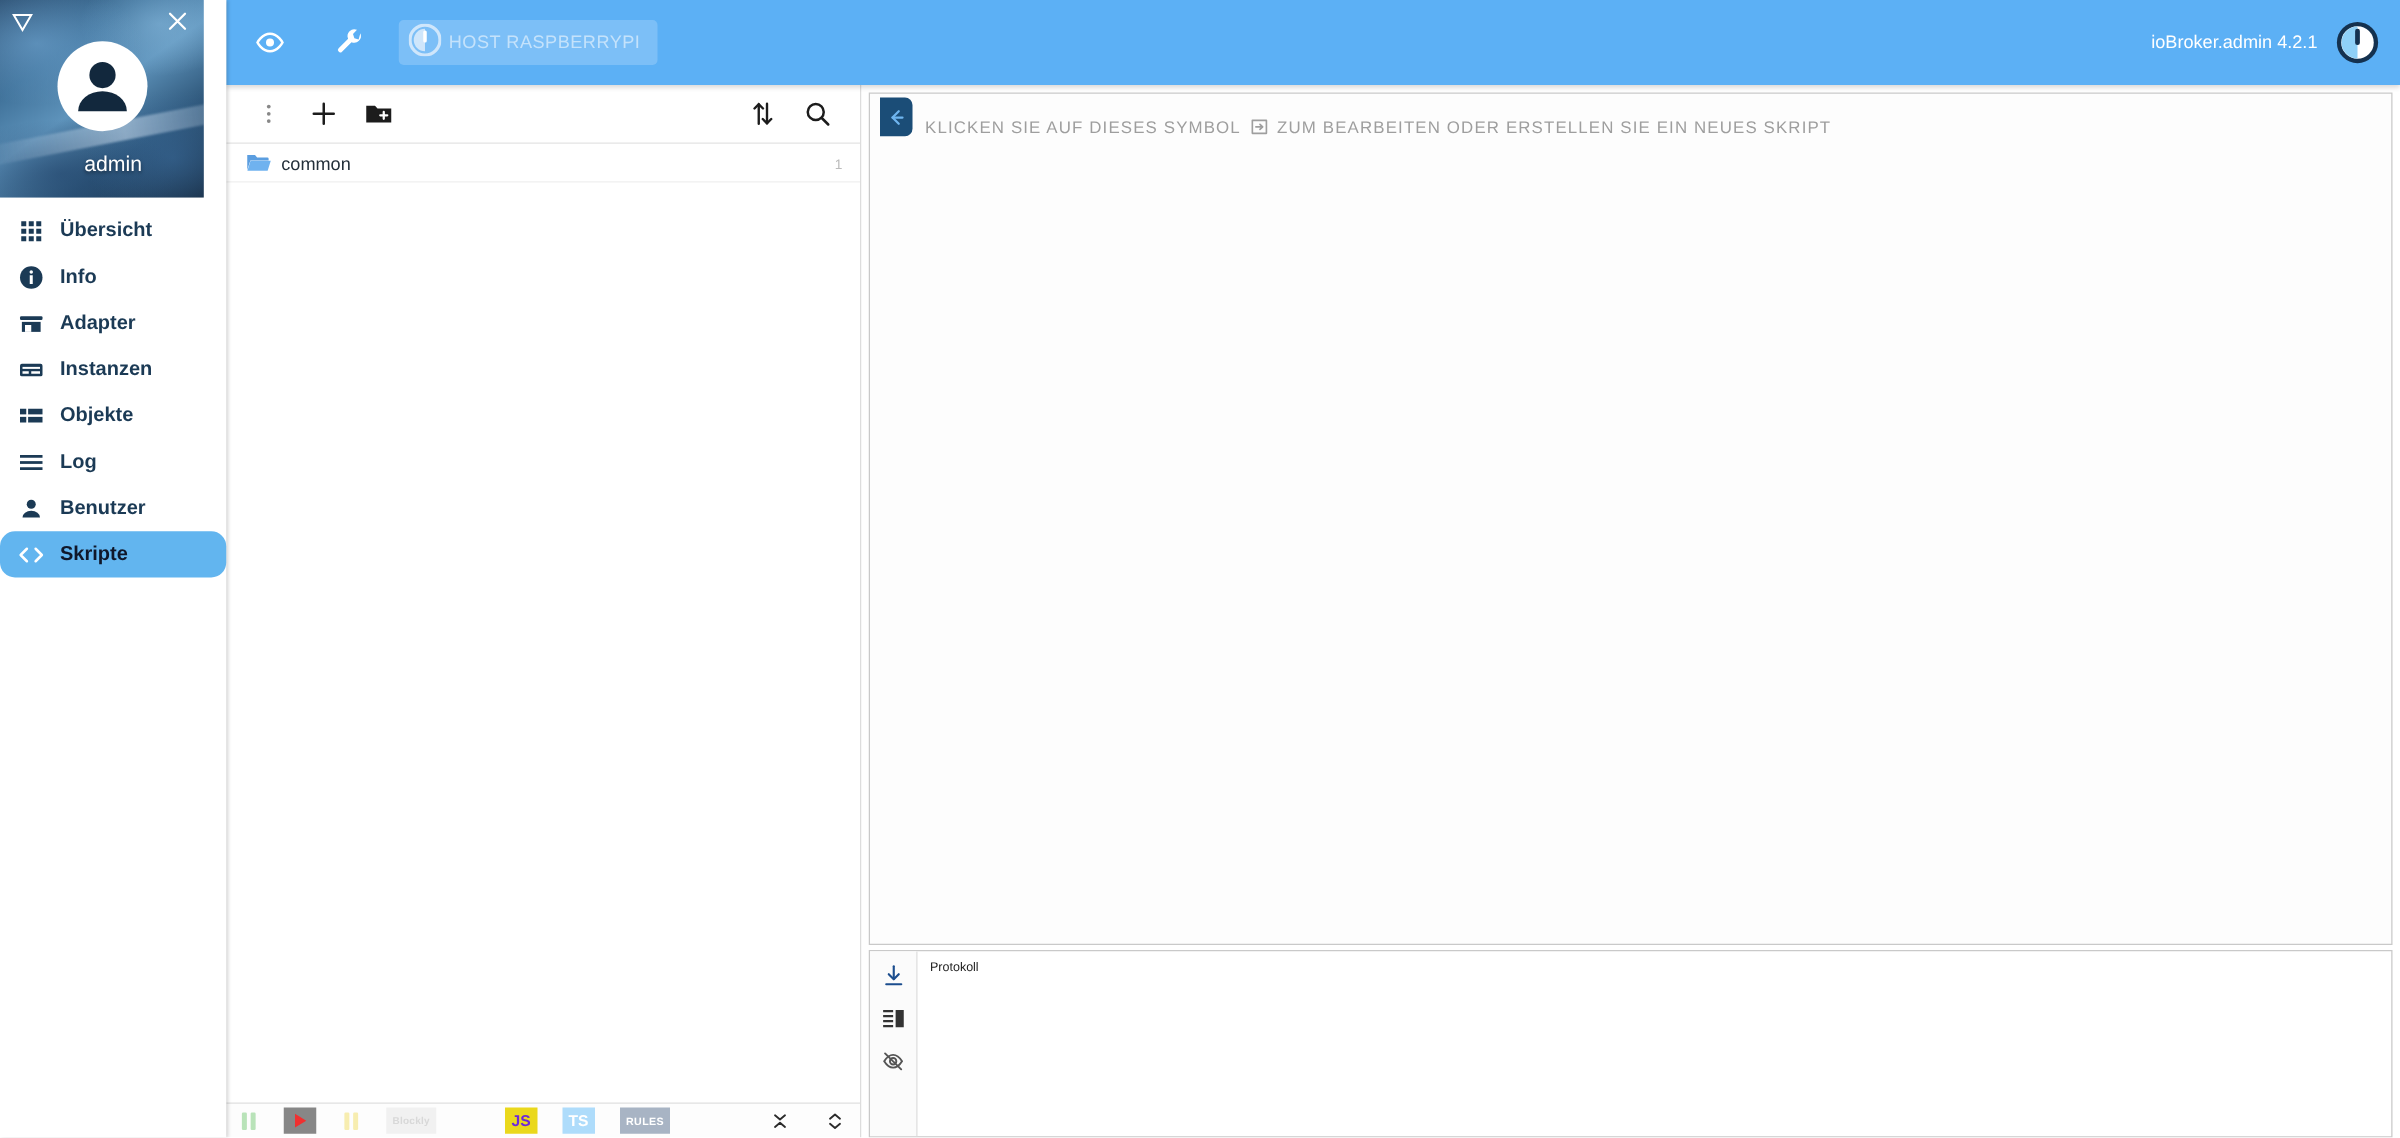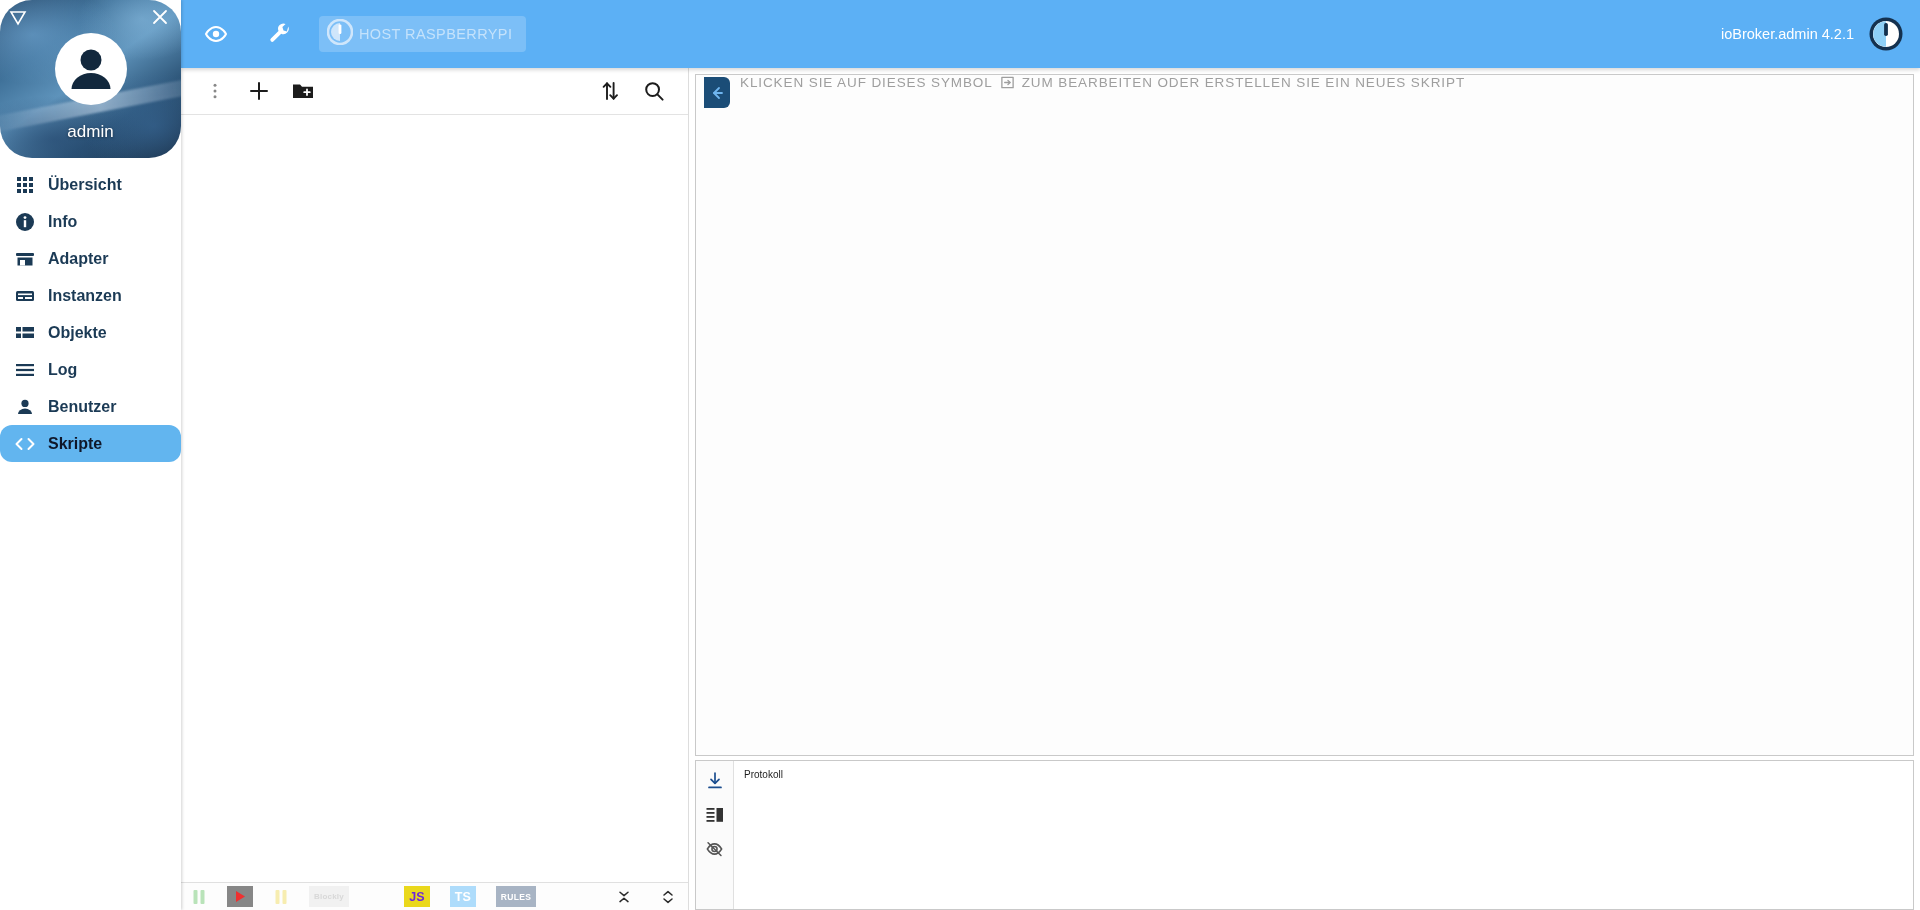--- a/index.html
+++ b/index.html
@@ -10,28 +10,27 @@
   }
   #app { position: relative; width: 1920px; height: 910px; background:#fff; }
 
   
   .sidebar {
     position: absolute; left: 0; top: 0; width: 181px; height: 910px;
     background: #ffffff; z-index: 40;
     box-shadow: 1px 0 3px rgba(0,0,0,.18);
   }
   .sb-header {
-    position: relative; width: 181px; height: 158px; overflow: hidden;
+    position: relative; width: 163px; height: 158px; overflow: hidden;
     background:
       radial-gradient(ellipse 120px 70px at 18% 22%, rgba(120,175,220,.55), transparent 70%),
       radial-gradient(ellipse 90px 60px at 78% 12%, rgba(150,200,235,.45), transparent 70%),
       radial-gradient(ellipse 100px 80px at 85% 80%, rgba(60,110,160,.55), transparent 70%),
       radial-gradient(ellipse 130px 60px at 30% 88%, rgba(35,70,110,.6), transparent 72%),
       linear-gradient(145deg,#2b4e70 0%, #3f7199 28%, #5e93bb 48%, #2d5578 72%, #16293e 100%);
-    border-radius: 32px;
   }
   .sb-header::after {
     content: ""; position: absolute; left: -20px; top: 96px; width: 240px; height: 16px;
     background: linear-gradient(90deg, rgba(255,255,255,.0), rgba(220,235,250,.5), rgba(255,255,255,.0));
     transform: rotate(-11deg); filter: blur(1px);
   }
   .sb-logo {
     position: absolute; left: 8px; top: 8px; width: 20px; height: 20px; z-index: 3;
   }
   .sb-close {
@@ -115,21 +114,21 @@
   
   .editor-area {
     position: absolute; left: 689px; top: 68px; width: 1231px; height: 688px;
     background: #ffffff; padding: 6px 6px 0 6px;
   }
   .editor-box {
     width: 100%; height: 100%; border: 1px solid #c9c9c9; background: #fdfdfd;
     position: relative; overflow: hidden;
   }
   .editor-hint {
-    display: flex; align-items: flex-start; height: 34px; padding-left: 0; gap: 0;
+    display: flex; align-items: flex-end; height: 34px; padding-left: 0; gap: 0;
   }
   .hint-tab {
     width: 26px; height: 31px; background: #1b4d77; border-radius: 0 6px 6px 0;
     display: flex; align-items: center; justify-content: center; cursor: pointer;
     margin-top: 2px; margin-left: 8px;
   }
   .hint-text {
     color: #9e9e9e; font-size: 13.5px; letter-spacing: .9px; margin-left: 10px;
     display: flex; align-items: center; gap: 7px; white-space: nowrap;
   }
@@ -364,20 +363,32 @@
       </div>
 
       <div class="sp-btn">
         <svg width="22" height="22" viewBox="0 0 22 22" fill="none" stroke="#1c1c1c" stroke-width="2">
           <circle cx="9.6" cy="9.6" r="6.4"></circle>
           <path d="M14.4 14.4 L19.6 19.6" stroke-linecap="round"></path>
         </svg>
       </div>
     </div>
 
+    <div class="sp-tree">
+      <div class="tree-row">
+        <span class="folder-ico">
+          <svg width="20" height="16" viewBox="0 0 20 16">
+            <path d="M0.8 2 h6.2 l1.7 2 h8.2 a1 1 0 0 1 1 1 v1.4 H3.3 L0.8 14 Z" fill="#5b9ee0"></path>
+            <path d="M3.4 6.6 H19.6 L17.1 14.6 H0.9 Z" fill="#6fb2ef"></path>
+          </svg>
+        </span>
+        <span class="name">common</span>
+        <span class="count">1</span>
+      </div>
+    </div>
 
     <div class="sp-footer">
 
       <div class="chip-ico">
         <svg width="16" height="18" viewBox="0 0 16 18" fill="#b9e3b9">
           <rect x="2.5" y="2" width="4" height="14" rx="1"></rect>
             <rect x="9.5" y="2" width="4" height="14" rx="1"></rect>
         </svg>
       </div>
 

